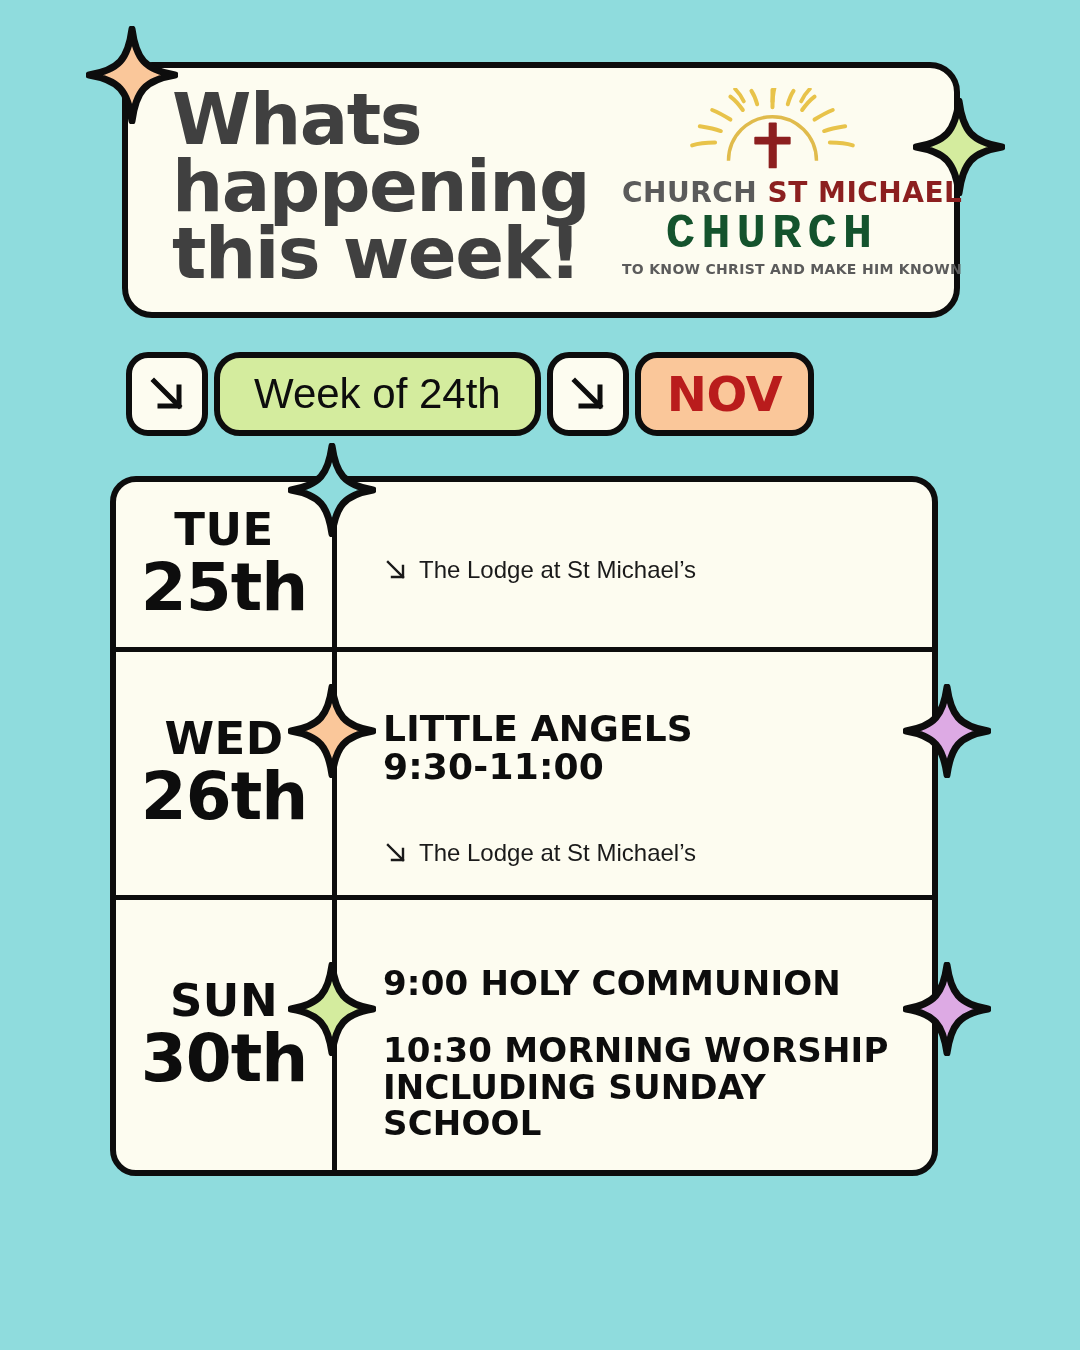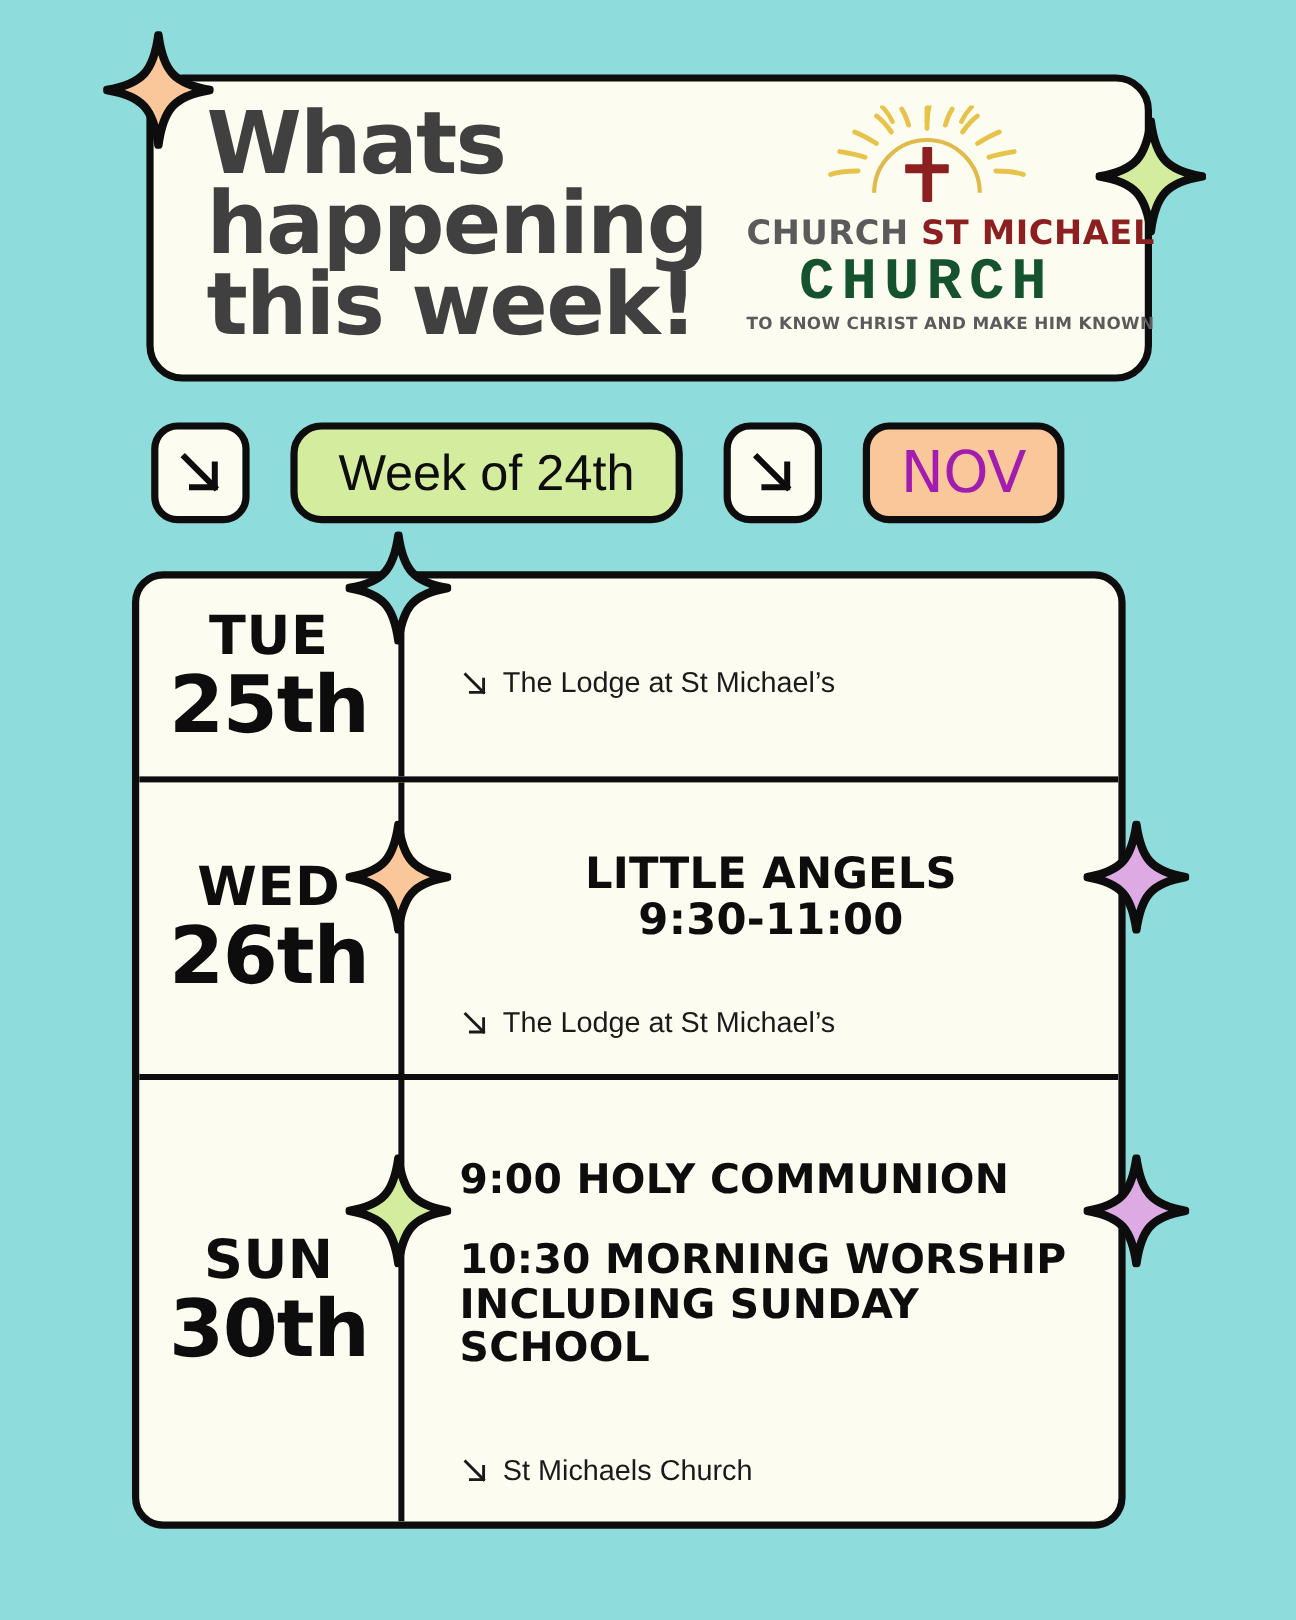--- a/index.html
+++ b/index.html
@@ -91,21 +91,21 @@
     font-family: "DejaVu Sans", sans-serif;
   }
 
   
   .date-bar {
     position: absolute;
     left: 126px;
     top: 352px;
     display: flex;
     align-items: center;
-    gap: 34px;
+    gap: 6px;
   }
   .arrow-badge {
     width: 82px;
     height: 84px;
     background: #fdfcf0;
     border: 6px solid #0d0d0d;
     border-radius: 22px;
     box-sizing: border-box;
     display: flex;
     align-items: center;
@@ -129,23 +129,23 @@
     height: 84px;
     padding: 0 26px;
     background: #fac79a;
     border: 6px solid #0d0d0d;
     border-radius: 22px;
     box-sizing: border-box;
     display: flex;
     align-items: center;
     justify-content: center;
     font-size: 48px;
-    font-weight: 400;
+    font-weight: 700;
     letter-spacing: -0.5px;
-    color: #a21caf;
+    color: #b91c1c;
     font-family: "DejaVu Sans", sans-serif;
   }
 
   
   .schedule {
     position: absolute;
     left: 110px;
     top: 476px;
     width: 828px;
     background: #fdfcf0;
@@ -203,21 +203,21 @@
 
   .event-title {
     font-size: 34px;
     font-weight: 800;
     letter-spacing: 0.2px;
     color: #0d0d0d;
     line-height: 1.08;
     white-space: pre-line;
     font-family: "DejaVu Sans", sans-serif;
   }
-  .event-title.big { font-size: 36px; text-align: center; }
+  .event-title.big { font-size: 36px; }
 
   .event-block { margin-bottom: 30px; }
   .event-block:last-of-type { margin-bottom: 0; }
 
   .location {
     display: flex;
     align-items: center;
     gap: 10px;
     margin-top: 22px;
     font-size: 24px;
@@ -352,27 +352,20 @@
         <div class="day-num">30th</div>
       </div>
       <div class="detail-cell">
         <div class="event-block">
           <div class="event-title">9:00  HOLY COMMUNION</div>
         </div>
         <div class="event-block">
           <div class="event-title">10:30 MORNING WORSHIP
 INCLUDING SUNDAY SCHOOL</div>
         </div>
-        <div class="location">
-          <svg class="loc-arrow" width="26" height="26" viewBox="0 0 26 26">
-            <path d="M5 5 L20 20" stroke="#1a1a1a" stroke-width="2.4" stroke-linecap="square"></path>
-            <path d="M20 9 L20 20 L9 20" stroke="#1a1a1a" stroke-width="2.4" fill="none" stroke-linecap="square"></path>
-          </svg>
-          <span>St Michaels Church</span>
-        </div>
       </div>
     </div>
   </div>
 
   <div class="sparkle" style="left:288px; top:443px;">
     <svg width="88" height="94" viewBox="0 0 88 94">
       <path d="M44 3 C48 31 56 42 85 47 C56 52 48 63 44 91 C40 63 32 52 3 47 C32 42 40 31 44 3 Z" fill="#8fdcdd" stroke="#0d0d0d" stroke-width="7" stroke-linejoin="round"></path>
     </svg>
   </div>
 

